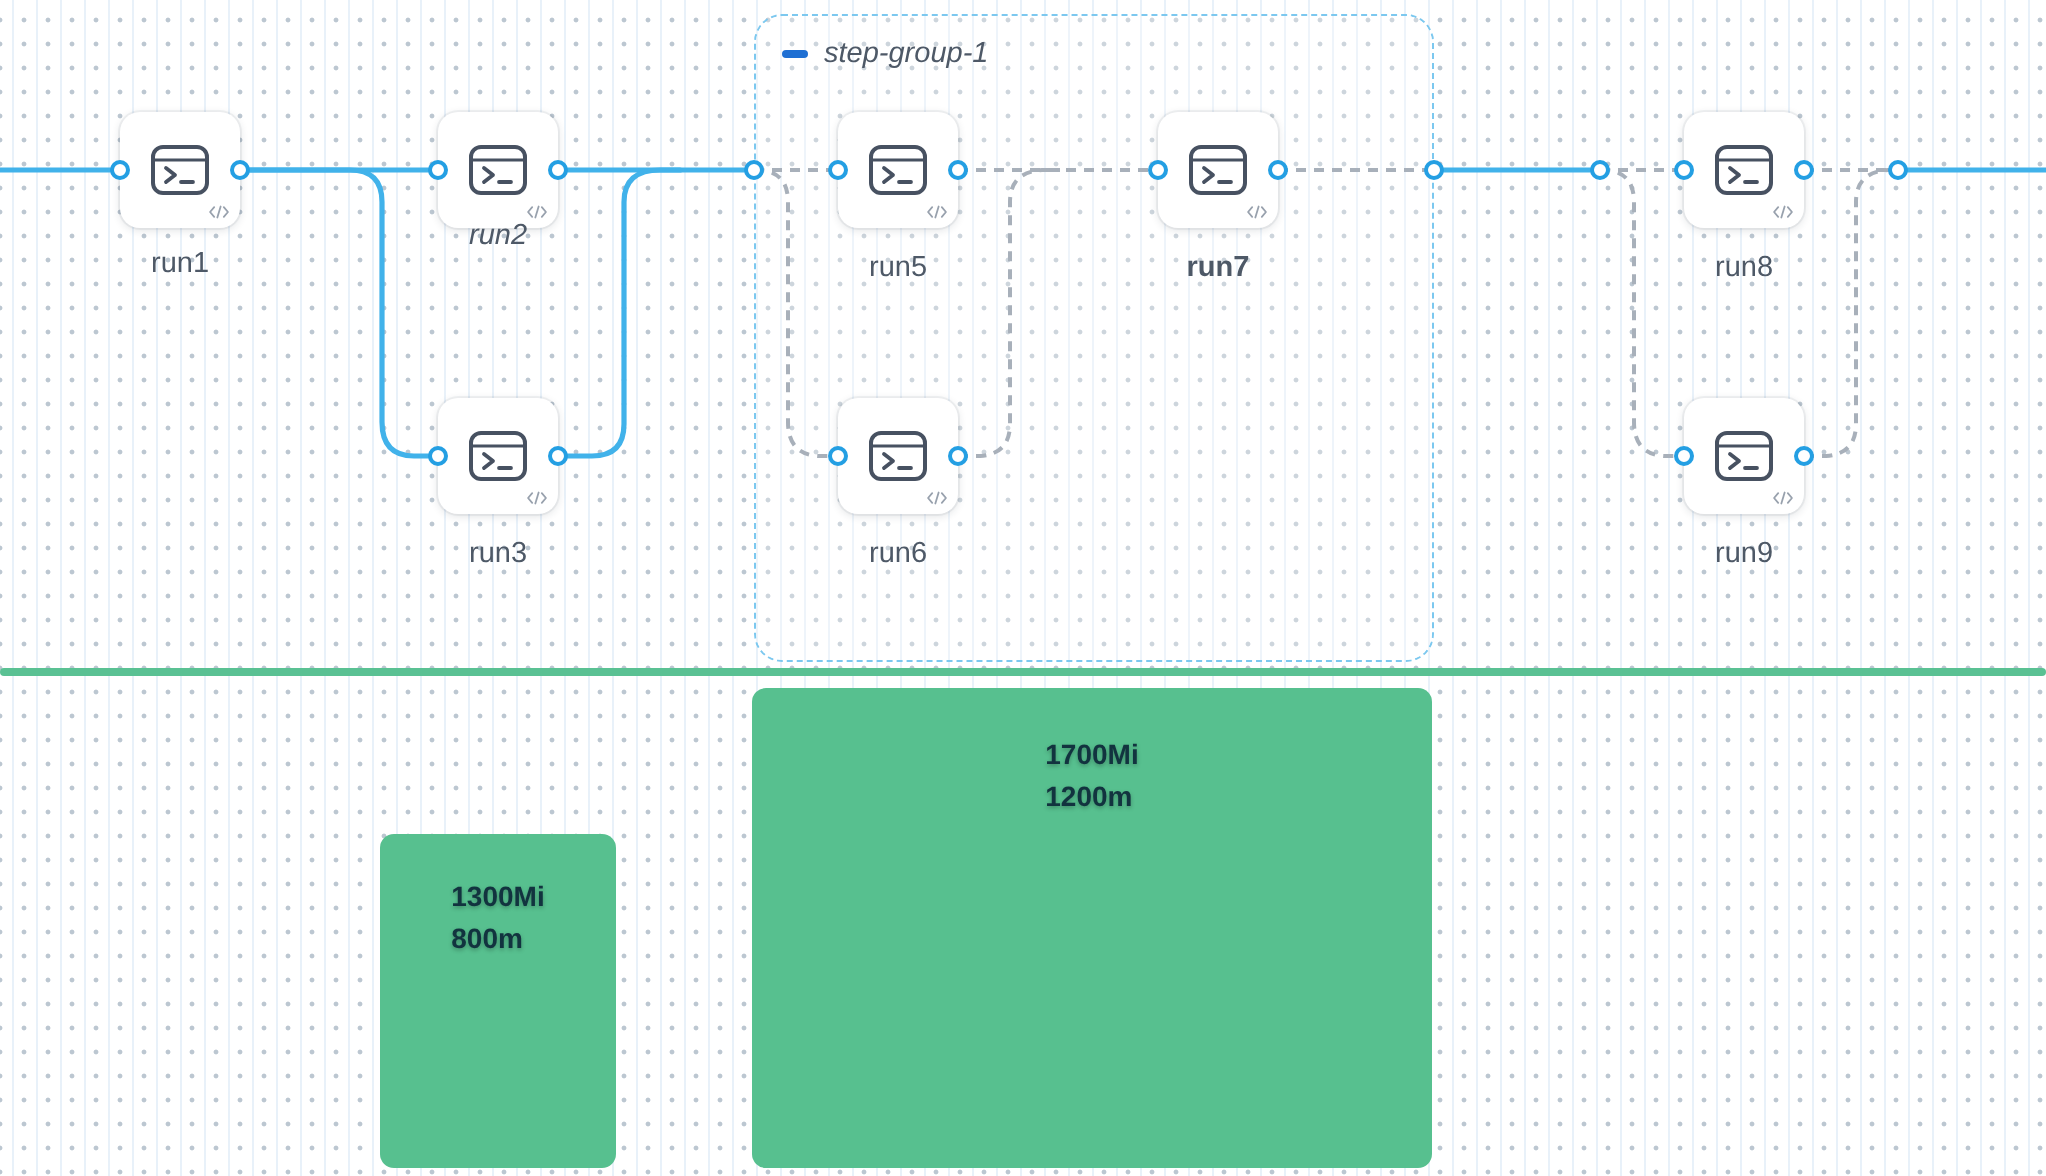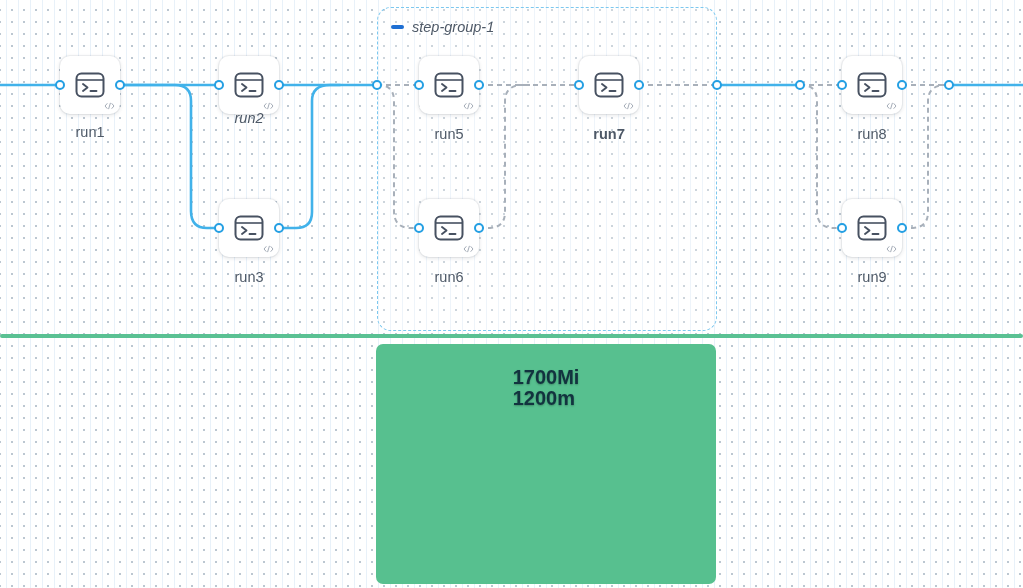--- a/index.html
+++ b/index.html
@@ -35,21 +35,21 @@
   .port{
     position:absolute;z-index:4;width:6px;height:6px;border-radius:50%;
     border:2.6px solid #249fe3;background:#fff;box-sizing:content-box;
   }
   .divider{position:absolute;left:0;top:334px;width:1023px;height:4px;z-index:2;background:#5ac193;border-radius:2px;}
   .bar{
     position:absolute;z-index:2;background:#57c08f;border-radius:7px;
     display:flex;justify-content:center;box-sizing:border-box;
   }
   .bar-label{
-    display:inline-block;text-align:left;font-weight:700;font-size:20px;line-height:21px;
+    display:inline-block;text-align:left;font-weight:700;font-size:14px;line-height:21px;
     color:#12333f;text-shadow:0 1px 2px rgba(0,0,0,.28);white-space:pre-line;
   }
   .hidden-defs{position:absolute;width:0;height:0;overflow:hidden;}
 </style>
 </head>
 <body>
 
 <svg class="hidden-defs" aria-hidden="true">
   <defs>
     <symbol id="term-icon" viewBox="0 0 30 26">
@@ -188,18 +188,22 @@
   <div class="port" style="left:711.5px;top:79.5px;"></div>
   <div class="port" style="left:794.5px;top:79.5px;"></div>
   <div class="port" style="left:836.5px;top:79.5px;"></div>
   <div class="port" style="left:896.5px;top:79.5px;"></div>
   <div class="port" style="left:836.5px;top:222.5px;"></div>
   <div class="port" style="left:896.5px;top:222.5px;"></div>
   <div class="port" style="left:943.5px;top:79.5px;"></div>
 
   <div class="divider"></div>
 
+  <div class="bar" style="left:190px;top:417px;width:118px;height:167px;padding-top:21px;">
+    <span class="bar-label">1300Mi
+800m</span>
+  </div>
   <div class="bar" style="left:376px;top:344px;width:340px;height:240px;padding-top:23px;">
     <span class="bar-label">1700Mi
 1200m</span>
   </div>
 
 </div>
 
 </body></html>

